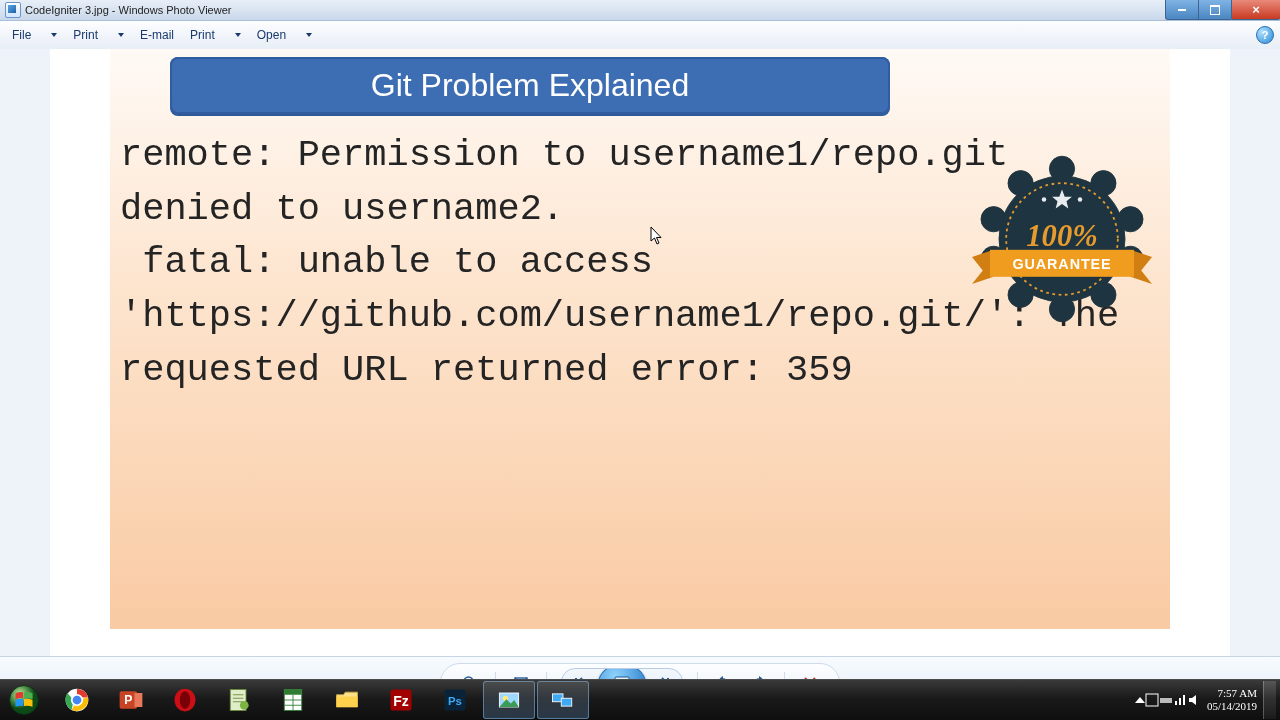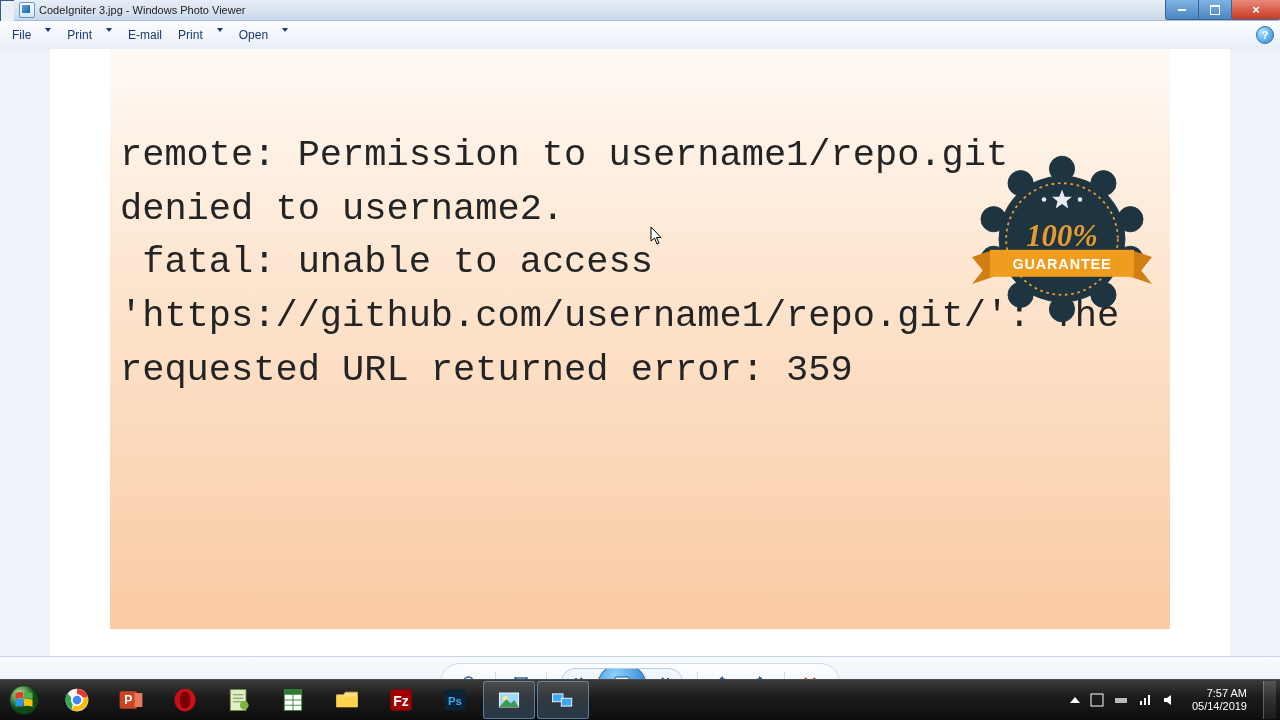--- a/index.html
+++ b/index.html
@@ -12,21 +12,20 @@
     position: absolute; left: 0; top: 0; width: 1280px; height: 709px;
     background: #e9eff5;
     box-shadow: inset 0 0 0 1px #2c5a8a;
   }
   .titlebar {
     height: 20px; display: flex; align-items: center;
     background: linear-gradient(#e7eef7, #d9e4f1 50%, #c8d7ea);
     border-bottom: 1px solid #a8bed9;
     font-size: 11px; color: #222;
     position: relative;
-    margin-left: 14px;
   }
   .titlebar .appicon {
     width: 14px; height: 14px; margin: 0 4px 0 5px;
     background: linear-gradient(#fff, #cfe6ff);
     border: 1px solid #6b94c6; border-radius: 2px;
     position: relative;
   }
   .titlebar .appicon::after{
     content:""; position:absolute; left:2px; top:2px; width:8px; height:8px;
     background: linear-gradient(135deg,#5aa7e8,#1e5fa6);
@@ -47,21 +46,21 @@
   .win-close span{font-size:13px; line-height:10px; font-weight:bold;}
 
   
   .menubar {
     height: 28px; display:flex; align-items:center; gap: 4px;
     padding: 0 6px;
     background: linear-gradient(#fcfdff,#e8eef6);
     border-bottom: 1px solid #c9d6e6;
     font-size: 12px; color: #1a3a6e;
   }
-  .menu-item { display:flex; align-items:flex-start; gap:14px; padding:3px 6px; border-radius:2px; }
+  .menu-item { display:flex; align-items:center; gap:20px; padding:3px 6px; border-radius:2px; }
   .dd-arrow { width:0;height:0;border-left:3px solid transparent;border-right:3px solid transparent;border-top:4px solid #1a3a6e;}
   .menubar .spacer{flex:1;}
   .help-icon {
     width:16px;height:16px;border-radius:50%;
     background: radial-gradient(circle at 30% 30%, #aee1ff, #2a8ad6);
     color:#fff; font-size:11px; font-weight:bold; display:flex;align-items:center;justify-content:center;
     border:1px solid #2a6db0;
   }
 
   
@@ -165,22 +164,22 @@
     display:flex;align-items:center;justify-content:center;
     border-radius:3px;
   }
   .ticon.active{
     background: linear-gradient(180deg, rgba(255,255,255,.1), rgba(120,180,240,.25));
     box-shadow: inset 0 0 0 1px rgba(140,190,240,.5);
   }
   .ticon svg, .ticon .ic{width:28px;height:28px;}
   .task-spacer{flex:1;}
   .systray{
-    display:flex; align-items:center; gap:10px; padding:0 4px 0 10px;
-    color:#fff; font-size:11px;
+    display:flex; align-items:center; padding:0 4px 0 10px;
+    color:#fff; font-size:11px;font-family:Liberation Serif, serif;
   }
   .systray .tri{
     width:0;height:0;border-left:5px solid transparent;border-right:5px solid transparent;border-bottom:6px solid #fff;
   }
   .clock{ text-align:right; line-height:13px; padding:0 6px;}
   .showdesk{width:12px;height:38px;border-left:1px solid rgba(255,255,255,.25);
     background:linear-gradient(rgba(255,255,255,.15),rgba(255,255,255,.05));}
 
   
   .bg-strip{
@@ -243,20 +242,21 @@
       <span>Open</span>
         <span class="dd-arrow"></span>
     </div>
     <div class="spacer"></div>
     <div class="help-icon">?</div>
   </div>
 
   <div class="viewer">
     <div class="viewer-inner">
       <div class="slide">
+        <div class="slide-title">Git Problem Explained</div>
         <div class="slide-body">remote: Permission to username1/repo.git denied to username2.
  fatal: unable to access 'https://github.com/username1/repo.git/': The requested URL returned error: 359</div>
 
         <div class="badge">
           <svg viewBox="0 0 200 200">
 
             <g fill="#1e3440" stroke="#1e3440">
               <circle cx="100" cy="100" r="70"></circle>
 
               <g>

